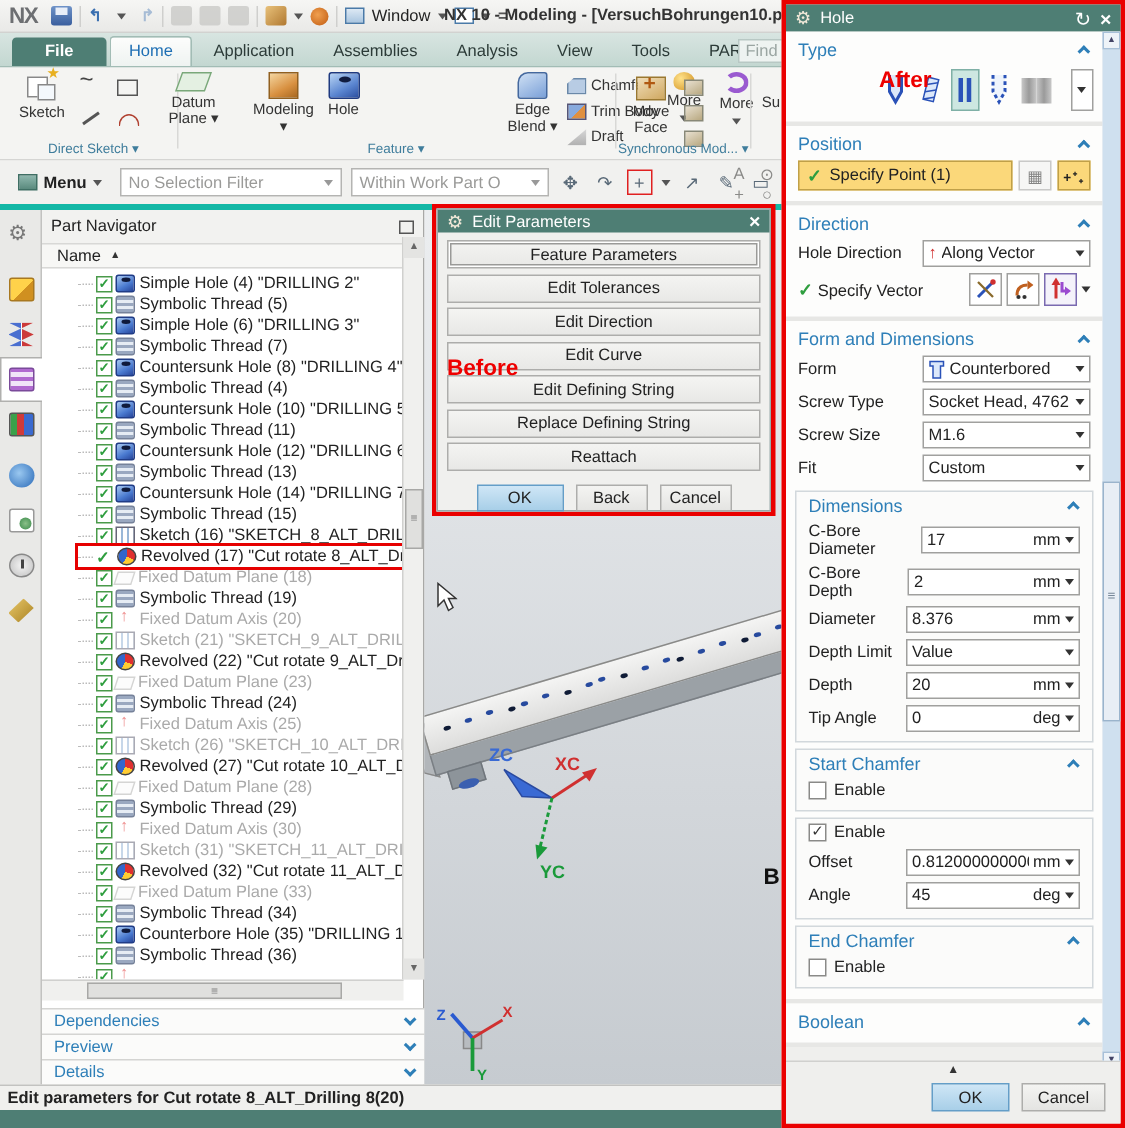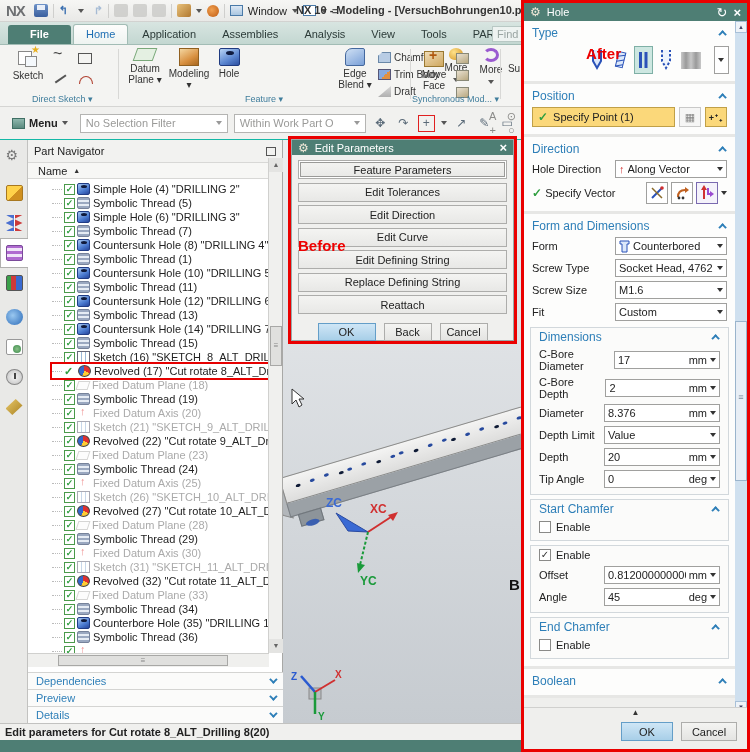--- a/index.html
+++ b/index.html
@@ -53,21 +53,21 @@
   .mini.trim { background:linear-gradient(135deg,#88aadd 55%,#e09040 55%); border:1px solid #557;}
   .mini.draft { background:linear-gradient(#d8d8d8,#b0b0b0); clip-path:polygon(0 100%,100% 0,100% 100%); }
   .mini.cube { background:linear-gradient(150deg,#e8e0d0,#b8a880); border:1px solid #887;}
   .curvegrid { position:absolute; left:52px; top:6px; width:46px; height:38px; display:grid; grid-template-columns:1fr 1fr; gap:4px; }
   .cg { width:16px; height:14px; position:relative; }
   .cg-spline::before{content:"~";font-size:16px;color:#444;position:absolute;left:1px;top:-6px;}
   .cg-rect::before{content:"";position:absolute;left:1px;top:2px;width:12px;height:9px;border:1px solid #555;}
   .cg-line::before{content:"";position:absolute;left:2px;top:6px;width:13px;height:1.5px;background:#555;transform:rotate(-35deg);}
   .cg-arc::before{content:"";position:absolute;left:2px;top:4px;width:12px;height:7px;border:1.5px solid #b04030;border-bottom:none;border-radius:50% 50% 0 0 / 100% 100% 0 0;}
   
-  #utilbar { position:absolute; left:0; top:107px; width:750px; height:33px; background:#f1f1ef; border-bottom:1px solid #14b8a6; display:flex; align-items:center; gap:6px; padding-left:6px;}
+  #utilbar { position:absolute; left:0; top:107px; width:750px; height:33px; background:#f1f1ef; border-bottom:4px solid #14b8a6; display:flex; align-items:center; gap:6px; padding-left:6px;}
   #menubtn { display:flex; align-items:center; gap:4px; font-size:11px; padding:3px 6px; }
   #menubtn .mico{width:13px;height:11px;background:linear-gradient(#8fb8ae,#5a8a7e);border:1px solid #3f6f64;}
   .udrop { width:148px; height:19px; border:1px solid #b4b4b2; background:#fff; color:#9a9a98; display:flex; align-items:center; padding:0 5px; justify-content:space-between; }
   .udrop.w2 { width:132px; }
   .uico { width:17px; height:17px; display:flex; align-items:center; justify-content:center; font-size:12px; color:#5a6a78; }
   .uico.redbox { border:1px solid #e02020; }
   .uico.sel { background:#cfe2f2; border:1px solid #7aa8cc; }
   #rightglyphs { position:absolute; left:484px; top:110px; width:36px; display:grid; grid-template-columns:1fr 1fr; gap:1px; color:#8a8a88; font-size:11px; text-align:center;}
   
   #resbar { position:absolute; left:0; top:140px; width:28px; height:583px; background:#e9e9e7; border-right:1px solid #c2c2c0; }
@@ -238,21 +238,21 @@
       </div>
     <div>Sketch</div>
   </div>
   <div class="curvegrid">
     <span class="cg cg-spline"></span>
     <span class="cg cg-rect"></span>
     <span class="cg cg-line"></span>
     <span class="cg cg-arc"></span>
   </div>
   <div class="rsep" style="left:118px"></div>
-  <div class="rb-big" style="left:124px;width:42px">
+  <div class="rb-big" style="left:108px;width:42px">
     <div class="rb-ico ico-dplane"></div>
     <div>Datum Plane ▾</div>
   </div>
   <div class="rb-big" style="left:168px;width:42px">
     <div class="rb-ico ico-extrude"></div>
     <div>Modeling ▾</div>
   </div>
   <div class="rb-big" style="left:212px;width:34px">
     <div class="rb-ico ico-hole"></div>
     <div>Hole</div>
@@ -413,21 +413,21 @@
       <div class="pn-row">
         <span class="dash"></span>
         <span class="chkbox">✓</span>
         <span class="fi fi-hole"></span>
         <span class="pn-label">Countersunk Hole (8) "DRILLING 4"</span>
       </div>
       <div class="pn-row">
         <span class="dash"></span>
         <span class="chkbox">✓</span>
         <span class="fi fi-thread"></span>
-        <span class="pn-label">Symbolic Thread (1)</span>
+        <span class="pn-label">Symbolic Thread (4)</span>
       </div>
       <div class="pn-row">
         <span class="dash"></span>
         <span class="chkbox">✓</span>
         <span class="fi fi-hole"></span>
         <span class="pn-label">Countersunk Hole (10) "DRILLING 5"</span>
       </div>
       <div class="pn-row">
         <span class="dash"></span>
         <span class="chkbox">✓</span>

